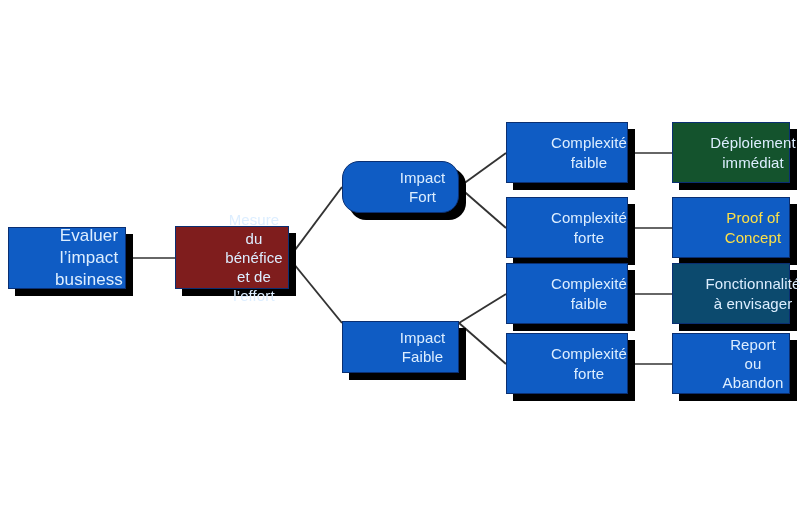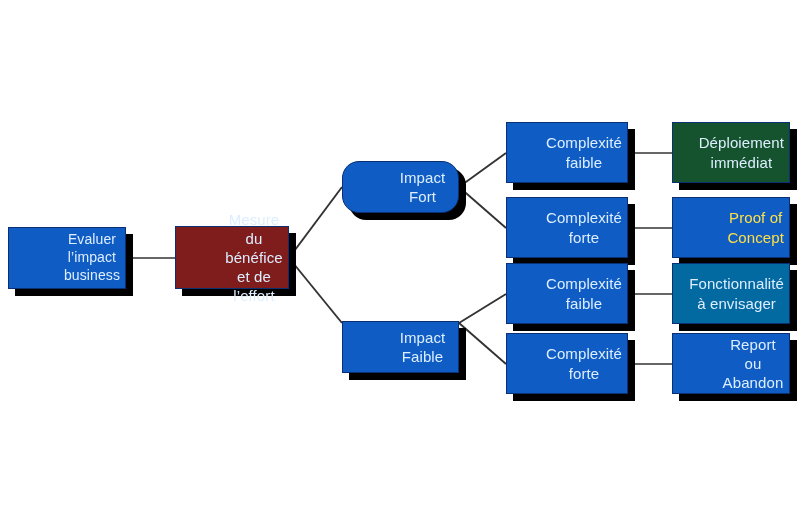--- a/index.html
+++ b/index.html
@@ -26,21 +26,21 @@
     pointer-events: none;
   }
   .node {
     position: absolute;
     box-sizing: border-box;
     background: #0f5cc4;
     border: 1px solid #0a2f72;
     color: #ddeeff;
     display: flex;
     align-items: center;
-    justify-content: flex-end;
+    justify-content: center;
     text-align: center;
     line-height: 1.28;
     letter-spacing: 0.1px;
     box-shadow: 7px 7px 0 0 #000000;
     z-index: 2;
     padding-left: 44px;
   }
   .node .label {
     display: block;
     padding: 0 5px;
@@ -60,21 +60,21 @@
       <polyline points="459,187 506,228" fill="none" stroke="#333333" stroke-width="1.9"></polyline>
       <polyline points="459,323 506,294" fill="none" stroke="#333333" stroke-width="1.9"></polyline>
       <polyline points="459,323 506,364" fill="none" stroke="#333333" stroke-width="1.9"></polyline>
       <polyline points="628,153 672,153" fill="none" stroke="#333333" stroke-width="1.4"></polyline>
       <polyline points="628,228 672,228" fill="none" stroke="#333333" stroke-width="1.4"></polyline>
       <polyline points="628,294 672,294" fill="none" stroke="#333333" stroke-width="1.4"></polyline>
       <polyline points="628,364 672,364" fill="none" stroke="#333333" stroke-width="1.4"></polyline>
     </svg>
 
   <div id="nodes">
-      <div class="node" style="left: 8px; top: 227px; width: 118px; height: 62px; font-size: 14px; background: rgb(15, 92, 196); border-color: rgb(10, 47, 114); color: rgb(221, 238, 255); box-shadow: rgb(0, 0, 0) 7px 7px 0px 0px;">
+      <div class="node" style="left: 8px; top: 227px; width: 118px; height: 62px; font-size: 17px; background: rgb(15, 92, 196); border-color: rgb(10, 47, 114); color: rgb(221, 238, 255); box-shadow: rgb(0, 0, 0) 7px 7px 0px 0px;">
         <span class="label">Evaluer
 l’impact
 business</span>
       </div>
       <div class="node" style="left: 175px; top: 226px; width: 114px; height: 63px; font-size: 15px; background: #7f1d1d; border-color: rgb(10, 47, 114); color: rgb(221, 238, 255); box-shadow: rgb(0, 0, 0) 7px 7px 0px 0px;">
         <span class="label">Mesure du
 bénéfice et de
 l’effort</span>
       </div>
       <div class="node" style="left: 342px; top: 161px; width: 117px; height: 52px; font-size: 15px; background: rgb(15, 92, 196); border-color: rgb(10, 47, 114); color: rgb(221, 238, 255); box-shadow: rgb(0, 0, 0) 7px 7px 0px 0px; border-radius: 17px;">
@@ -100,21 +100,21 @@
 forte</span>
       </div>
       <div class="node" style="left: 672px; top: 122px; width: 118px; height: 61px; font-size: 15px; background: #14532d; border-color: rgb(10, 47, 114); color: rgb(221, 238, 255); box-shadow: rgb(0, 0, 0) 7px 7px 0px 0px;">
         <span class="label">Déploiement
 immédiat</span>
       </div>
       <div class="node" style="left: 672px; top: 197px; width: 118px; height: 61px; font-size: 15px; background: rgb(15, 92, 196); border-color: rgb(10, 47, 114); color: #fde047; box-shadow: rgb(0, 0, 0) 7px 7px 0px 0px;">
         <span class="label">Proof of
 Concept</span>
       </div>
-      <div class="node" style="left: 672px; top: 263px; width: 118px; height: 61px; font-size: 15px; background: #0369a1; border-color: rgb(10, 47, 114); color: rgb(221, 238, 255); box-shadow: rgb(0, 0, 0) 7px 7px 0px 0px;">
+      <div class="node" style="left: 672px; top: 263px; width: 118px; height: 61px; font-size: 15px; background: #0c4a6e; border-color: rgb(10, 47, 114); color: rgb(221, 238, 255); box-shadow: rgb(0, 0, 0) 7px 7px 0px 0px;">
         <span class="label">Fonctionnalité
 à envisager</span>
       </div>
       <div class="node" style="left: 672px; top: 333px; width: 118px; height: 61px; font-size: 15px; background: rgb(15, 92, 196); border-color: rgb(10, 47, 114); color: rgb(221, 238, 255); box-shadow: rgb(0, 0, 0) 7px 7px 0px 0px;">
         <span class="label">Report ou
 Abandon</span>
       </div>
     </div>
 
 </div>

